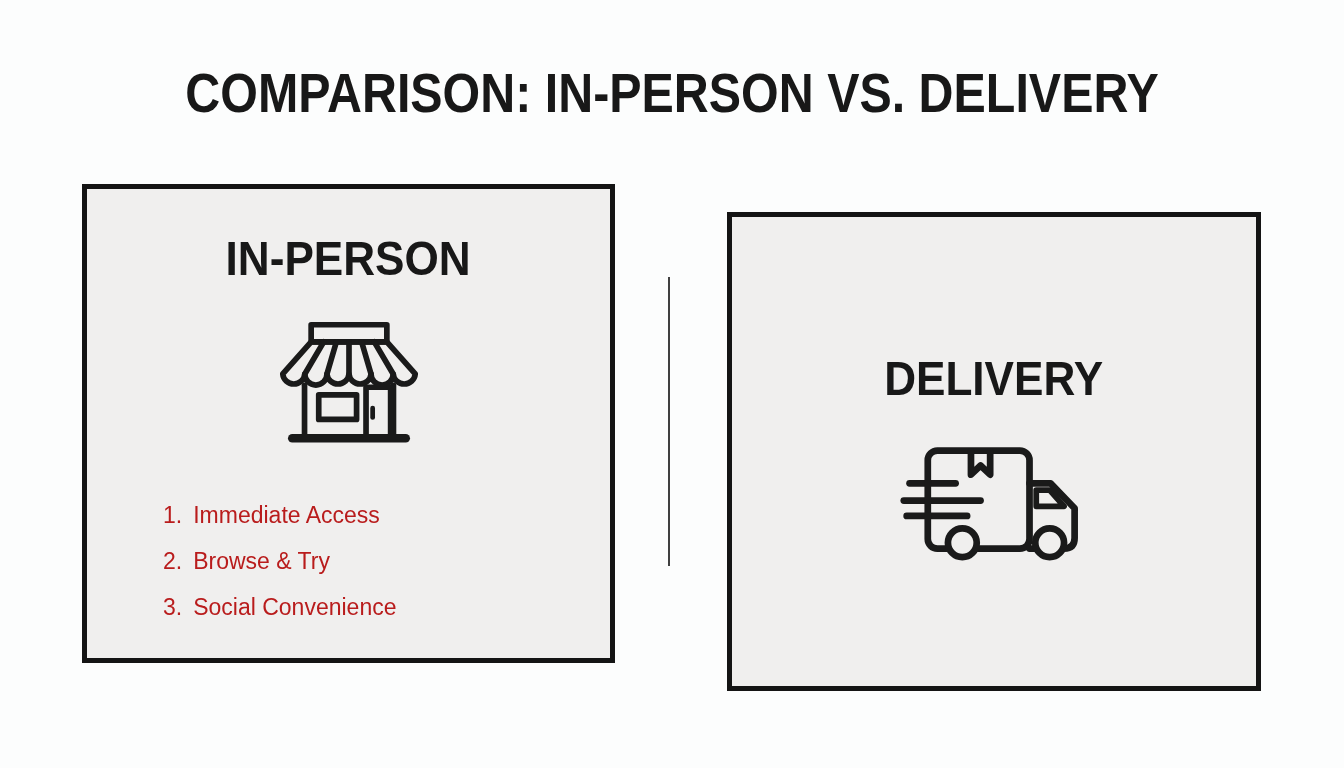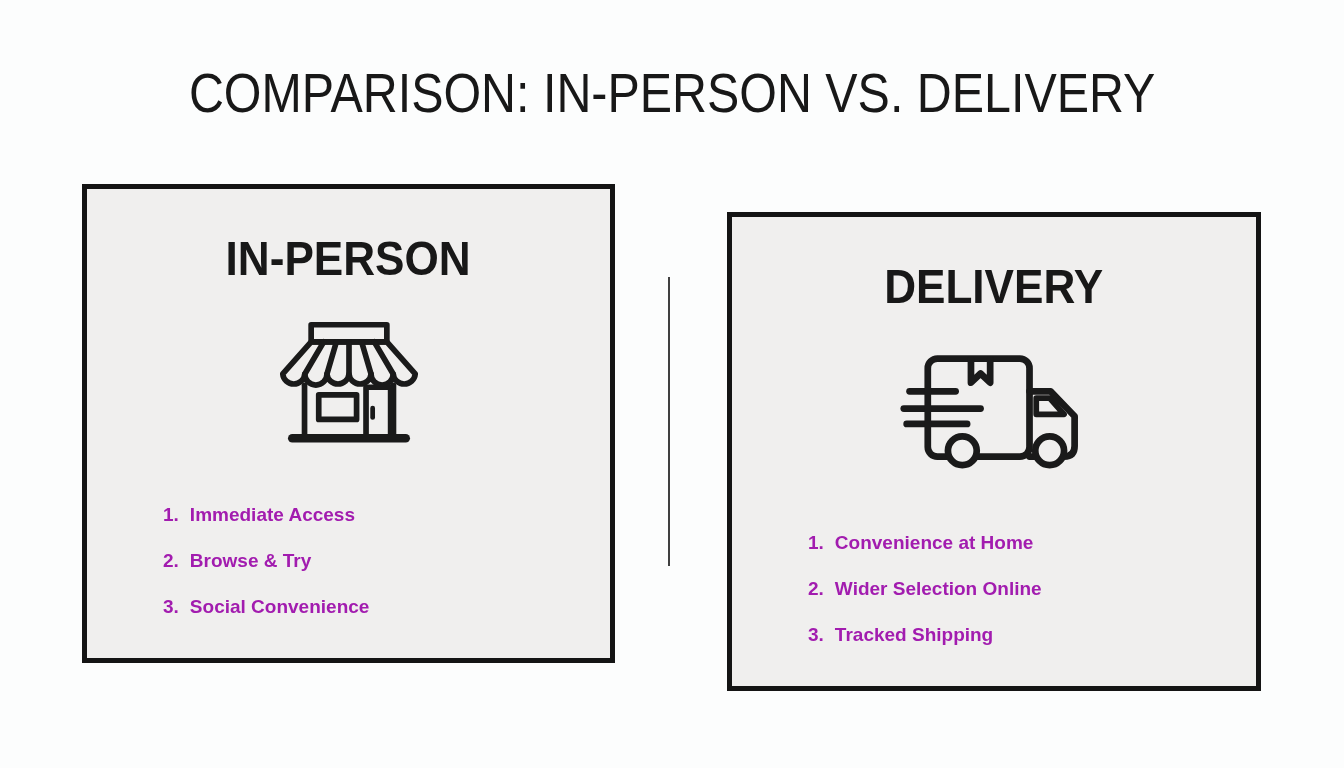--- a/index.html
+++ b/index.html
@@ -8,21 +8,21 @@
     font-family: "Liberation Sans", sans-serif;
     background: #fcfdfd;
     color: #1c1c1c;
     overflow: hidden;
   }
   .canvas { position: relative; width: 1344px; height: 768px; background: #fcfdfd; }
 
   .page-title {
     position: absolute; top: 66px; left: 0; width: 100%;
     text-align: center;
-    font-size: 55px; font-weight: normal; line-height: 1;
+    font-size: 55px; font-weight: bold; line-height: 1;
     color: #181818; white-space: nowrap;
   }
   .page-title span { display: inline-block; transform: scaleX(0.88); transform-origin: center; letter-spacing: 0px; }
 
   .panel {
     position: absolute; top: 184px; height: 479px;
     background: #f0efee;
     border: 5px solid #141414;
     display: flex; flex-direction: column; align-items: center; justify-content: center;
   }
@@ -39,22 +39,22 @@
   .icon-wrap { margin-top: 34px; height: 128px; display: flex; align-items: center; justify-content: center; }
   .icon-wrap svg { display: block; }
 
   .benefit-list {
     list-style: none;
     margin-top: 46px;
     width: 100%;
     padding-left: 76px;
   }
   .benefit-list li {
-    font-size: 19px; font-weight: bold; line-height: 46px;
-    color: #a21caf; white-space: nowrap;
+    font-size: 23px; font-weight: normal; line-height: 46px;
+    color: #b91c1c; white-space: nowrap;
   }
   .benefit-list .num { display: inline-block; margin-right: 11px; }
 
   .divider {
     position: absolute; left: 668px; top: 277px;
     width: 2px; height: 289px;
     background: #404040;
   }
 </style>
 </head>
@@ -131,26 +131,15 @@
 
         <path d="M137 42 H159 L184 68 V99 Q184 110 173 110 H137"></path>
 
         <path d="M144 49 H158 L173 66 H144 Z" stroke-width="6"></path>
 
         <circle cx="67" cy="104" r="15" fill="#f0efee"></circle>
         <circle cx="158" cy="104" r="15" fill="#f0efee"></circle>
       </svg>
     </div>
 
-    <ul class="benefit-list">
-      <li>
-        <span class="num">1.</span><span>Convenience at Home</span>
-      </li>
-      <li>
-        <span class="num">2.</span><span>Wider Selection Online</span>
-      </li>
-      <li>
-        <span class="num">3.</span><span>Tracked Shipping</span>
-      </li>
-    </ul>
   </section>
 
 </div>
 
 </body></html>

